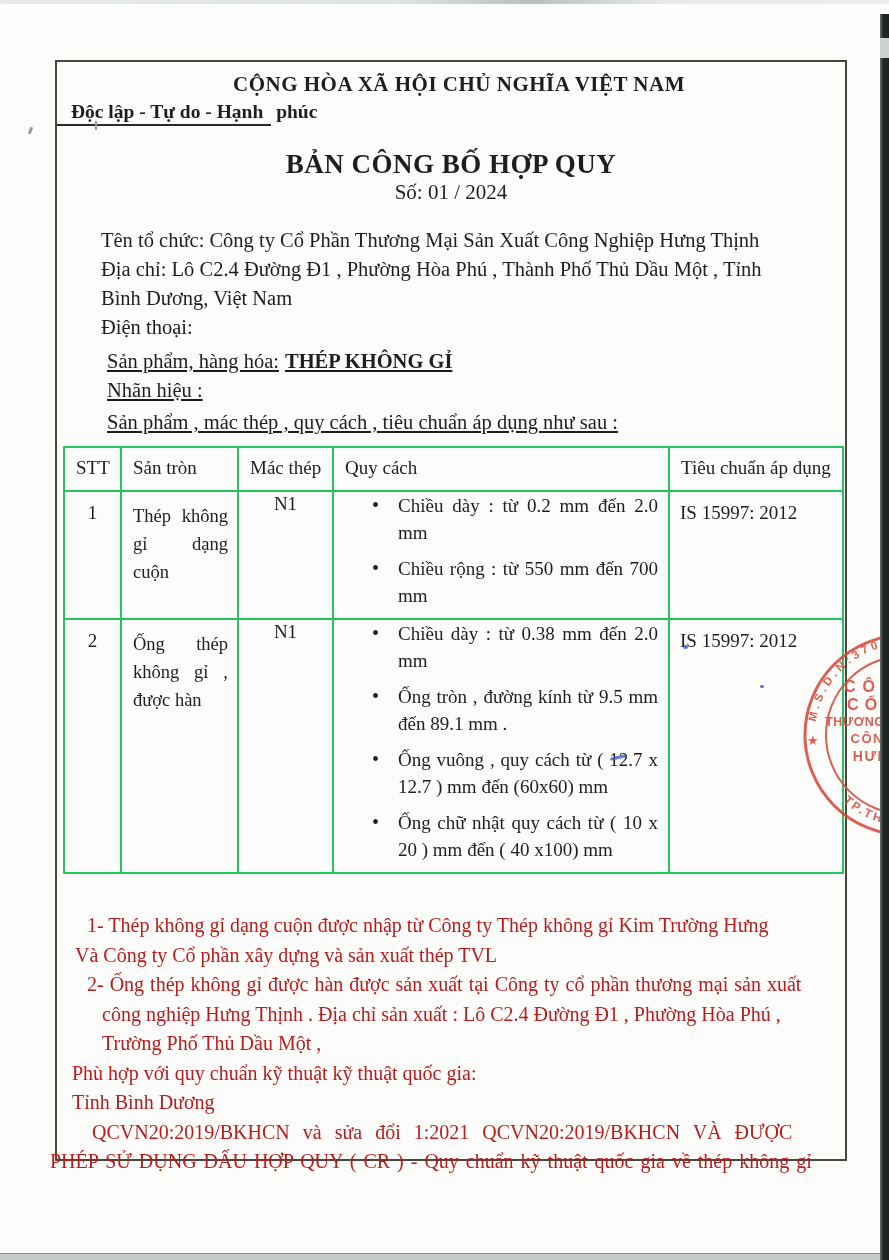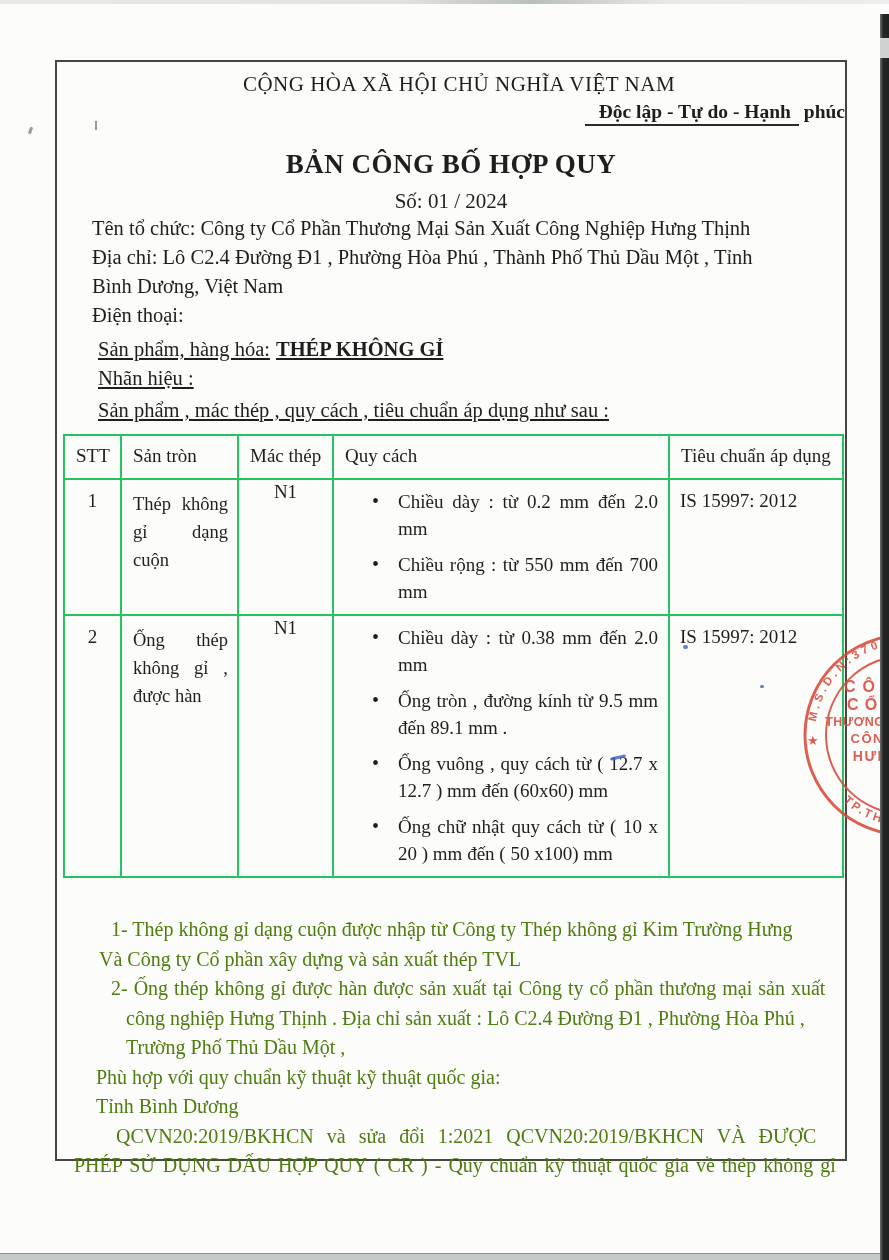--- a/index.html
+++ b/index.html
@@ -23,56 +23,56 @@
   .ink { position:absolute; background:#3a5fc8; border-radius:2px; z-index:5; opacity:.8; }
   .ink.i1 { left:683px; top:645px; width:5px; height:4px; }
   .ink.i2 { left:610px; top:756px; width:16px; height:3px; transform:rotate(-14deg); }
   .ink.i3 { left:760px; top:685px; width:4px; height:3px; }
 
   
   .frame {
     position:absolute; left:55px; top:60px; width:788px; height:1097px;
     border:2px solid #46473f;
   }
-  .nat-line1 { margin-top:10px; text-align:center; font-weight:normal; font-size:21px; letter-spacing:.5px;margin-left:16px; }
-  .nat-line2 { margin-top:4px; text-align:right; font-weight:bold; font-size:19.5px; }
+  .nat-line1 { margin-top:10px; text-align:center; font-weight:bold; font-size:21px; letter-spacing:.5px;margin-left:16px; }
+  .nat-line2 { margin-top:4px; text-align:left; font-weight:bold; font-size:19.5px; }
   .nat-line2 .ul { border-bottom:2px solid #2a2a2a; padding:0 8px 2px 14px; }
   .doc-title { margin-top:26px; text-align:center; font-weight:bold; font-size:27px; letter-spacing:.5px; }
-  .doc-number { margin-top:9px; text-align:center; font-size:21px; }
-
-  .info { padding-left:35px; font-size:20.5px; line-height:29px; white-space:nowrap; }
+  .doc-number { text-align:center; font-size:21px; }
+
+  .info { margin-top:21px; padding-left:44px; font-size:20.5px; line-height:29px; white-space:nowrap; }
   .info > div { white-space:nowrap; }
   .prod-line, .brand-line, .intro-line { padding-left:6px;text-decoration:underline; }
   .prod-line { margin-top:5px; }
   .prod-value { font-weight:bold; margin-left:6px; }
   .intro-line { margin-top:3px; }
 
   
   table.spec {
     margin:9px 0 0 6px; border-collapse:collapse; width:779px; table-layout:fixed;
     font-size:19px;
   }
   table.spec th, table.spec td { border:2px solid #22c55e; vertical-align:top; }
   table.spec th { font-weight:normal; text-align:left; padding:9px 8px 9px 11px; white-space:nowrap; overflow:hidden; }
   th.h-stt { text-align:center; padding-left:4px; padding-right:4px; }
   tr.hdr { height:44px; }
   tr.r1 { height:94px; }
   tr.r2 { height:238px; }
   td.c-stt { text-align:center; padding-top:10px; }
   td.c-prod { padding:10px 9px 0 11px; text-align:justify; font-size:18.5px; line-height:28px; }
   td.c-mac { text-align:center; }
-  td.c-quy { padding:8px 10px 0 12px;margin-left:12px; }
+  td.c-quy { padding:0 10px 0 12px;margin-left:12px; }
   td.c-std { padding:10px 6px 0 10px; white-space:nowrap; }
   ul.bullets { list-style:none; margin:0; padding:0; }
   ul.bullets li { position:relative; padding-left:52px; margin-bottom:9px;
     text-align:justify; line-height:27px; }
   ul.bullets li::before { content:"•"; position:absolute; left:26px; top:0; font-size:20px; }
 
   
-  .notes { margin-top:37px; padding-left:39px; font-size:20px; line-height:29.5px; color:#4d7c0f; }
+  .notes { margin-top:37px; padding-left:15px; font-size:20px; line-height:29.5px; color:#b91c1c; }
   .notes > div { white-space:nowrap; }
   .n1a { margin-left:15px; }
   .n1b { margin-left:3px; }
   .n2a { margin-left:15px; word-spacing:1px; }
   .n2b, .n2c { margin-left:30px; }
   .q1 { margin-left:20px; word-spacing:8px; }
   .q2 { margin-left:-22px; word-spacing:2px; }
 
   
   .stamp { position:absolute; left:755px; top:585px; width:300px; height:300px; z-index:4; opacity:.88; }
@@ -150,21 +150,21 @@
       </tr>
       <tr class="r2">
         <td class="c-stt">2</td>
         <td class="c-prod">Ống thép không gỉ , được hàn</td>
         <td class="c-mac">N1</td>
         <td class="c-quy">
           <ul class="bullets">
             <li>Chiều dày : từ 0.38 mm đến 2.0 mm</li>
             <li>Ống tròn , đường kính từ 9.5 mm đến 89.1 mm .</li>
             <li>Ống vuông , quy cách từ ( 12.7 x 12.7 ) mm đến (60x60) mm</li>
-            <li>Ống chữ nhật quy cách từ ( 10 x 20 ) mm đến ( 50 x100) mm</li>
+            <li>Ống chữ nhật quy cách từ ( 10 x 20 ) mm đến ( 40 x100) mm</li>
           </ul>
         </td>
         <td class="c-std">IS 15997: 2012</td>
       </tr>
     </tbody>
       </table>
 
     <div class="notes">
       <div class="n1a">1-  Thép không gỉ dạng cuộn được nhập từ Công ty Thép không gỉ Kim Trường Hưng</div>
       <div class="n1b">Và Công ty Cổ phần xây dựng và sản xuất thép TVL</div>

